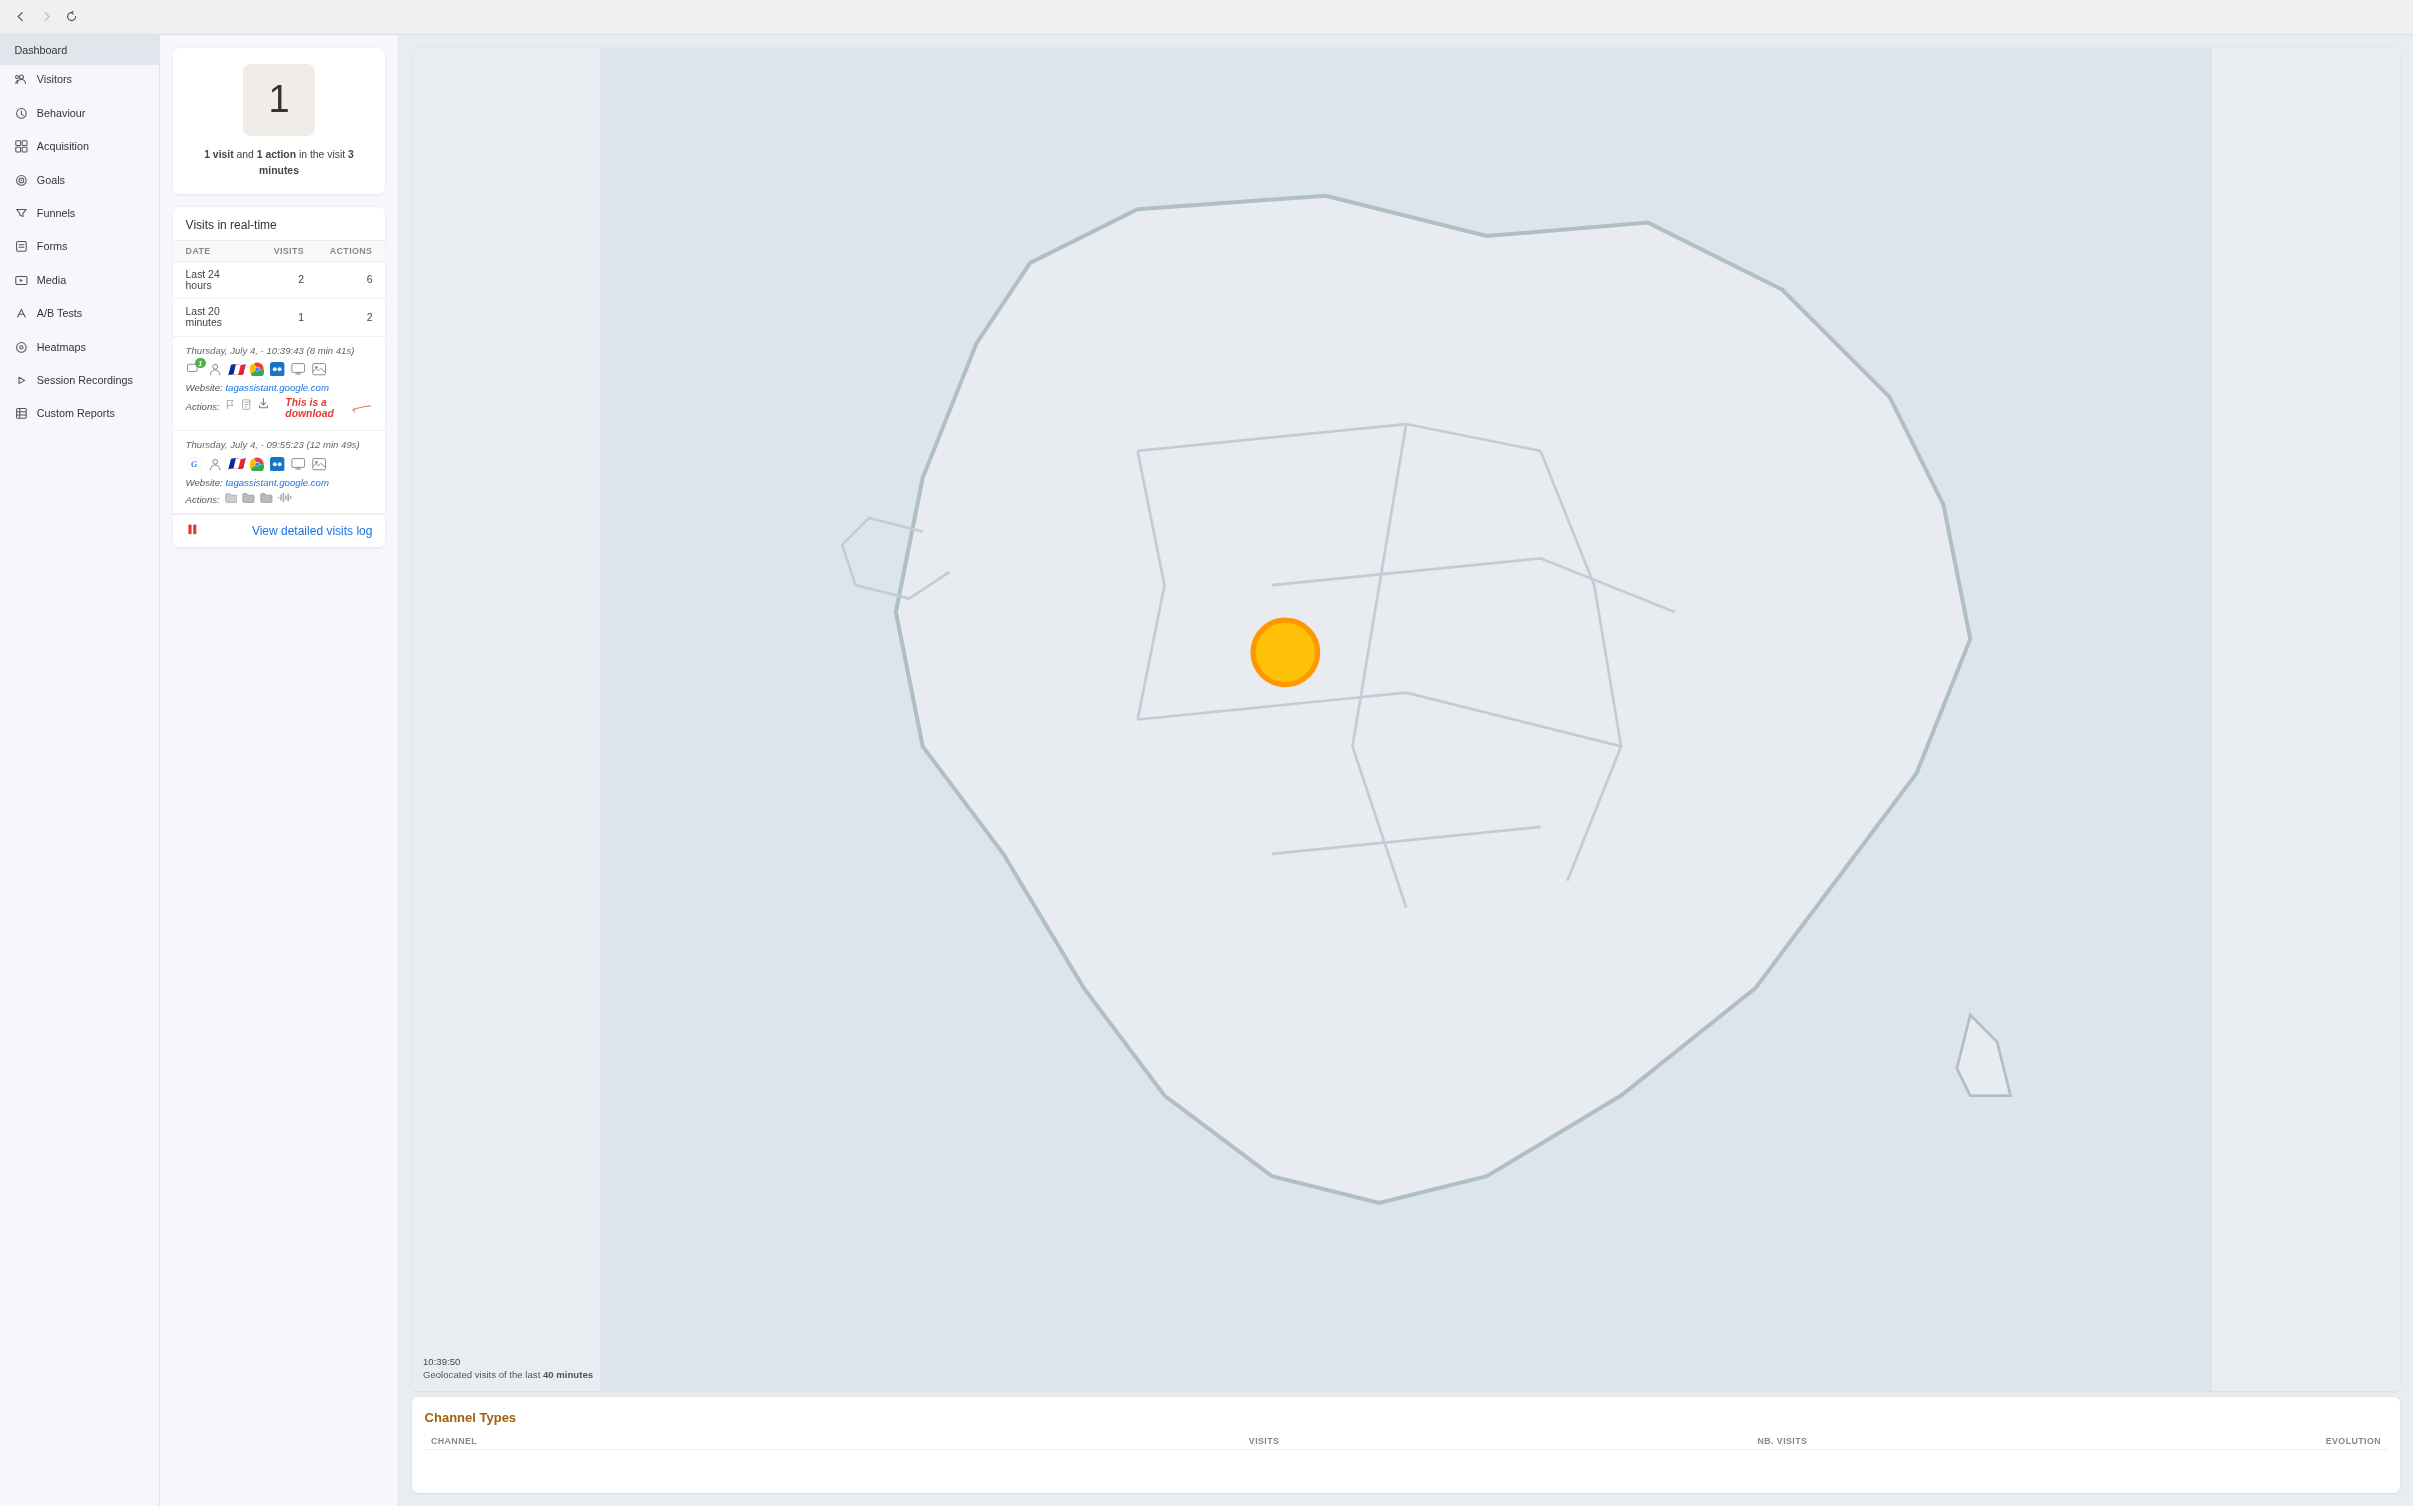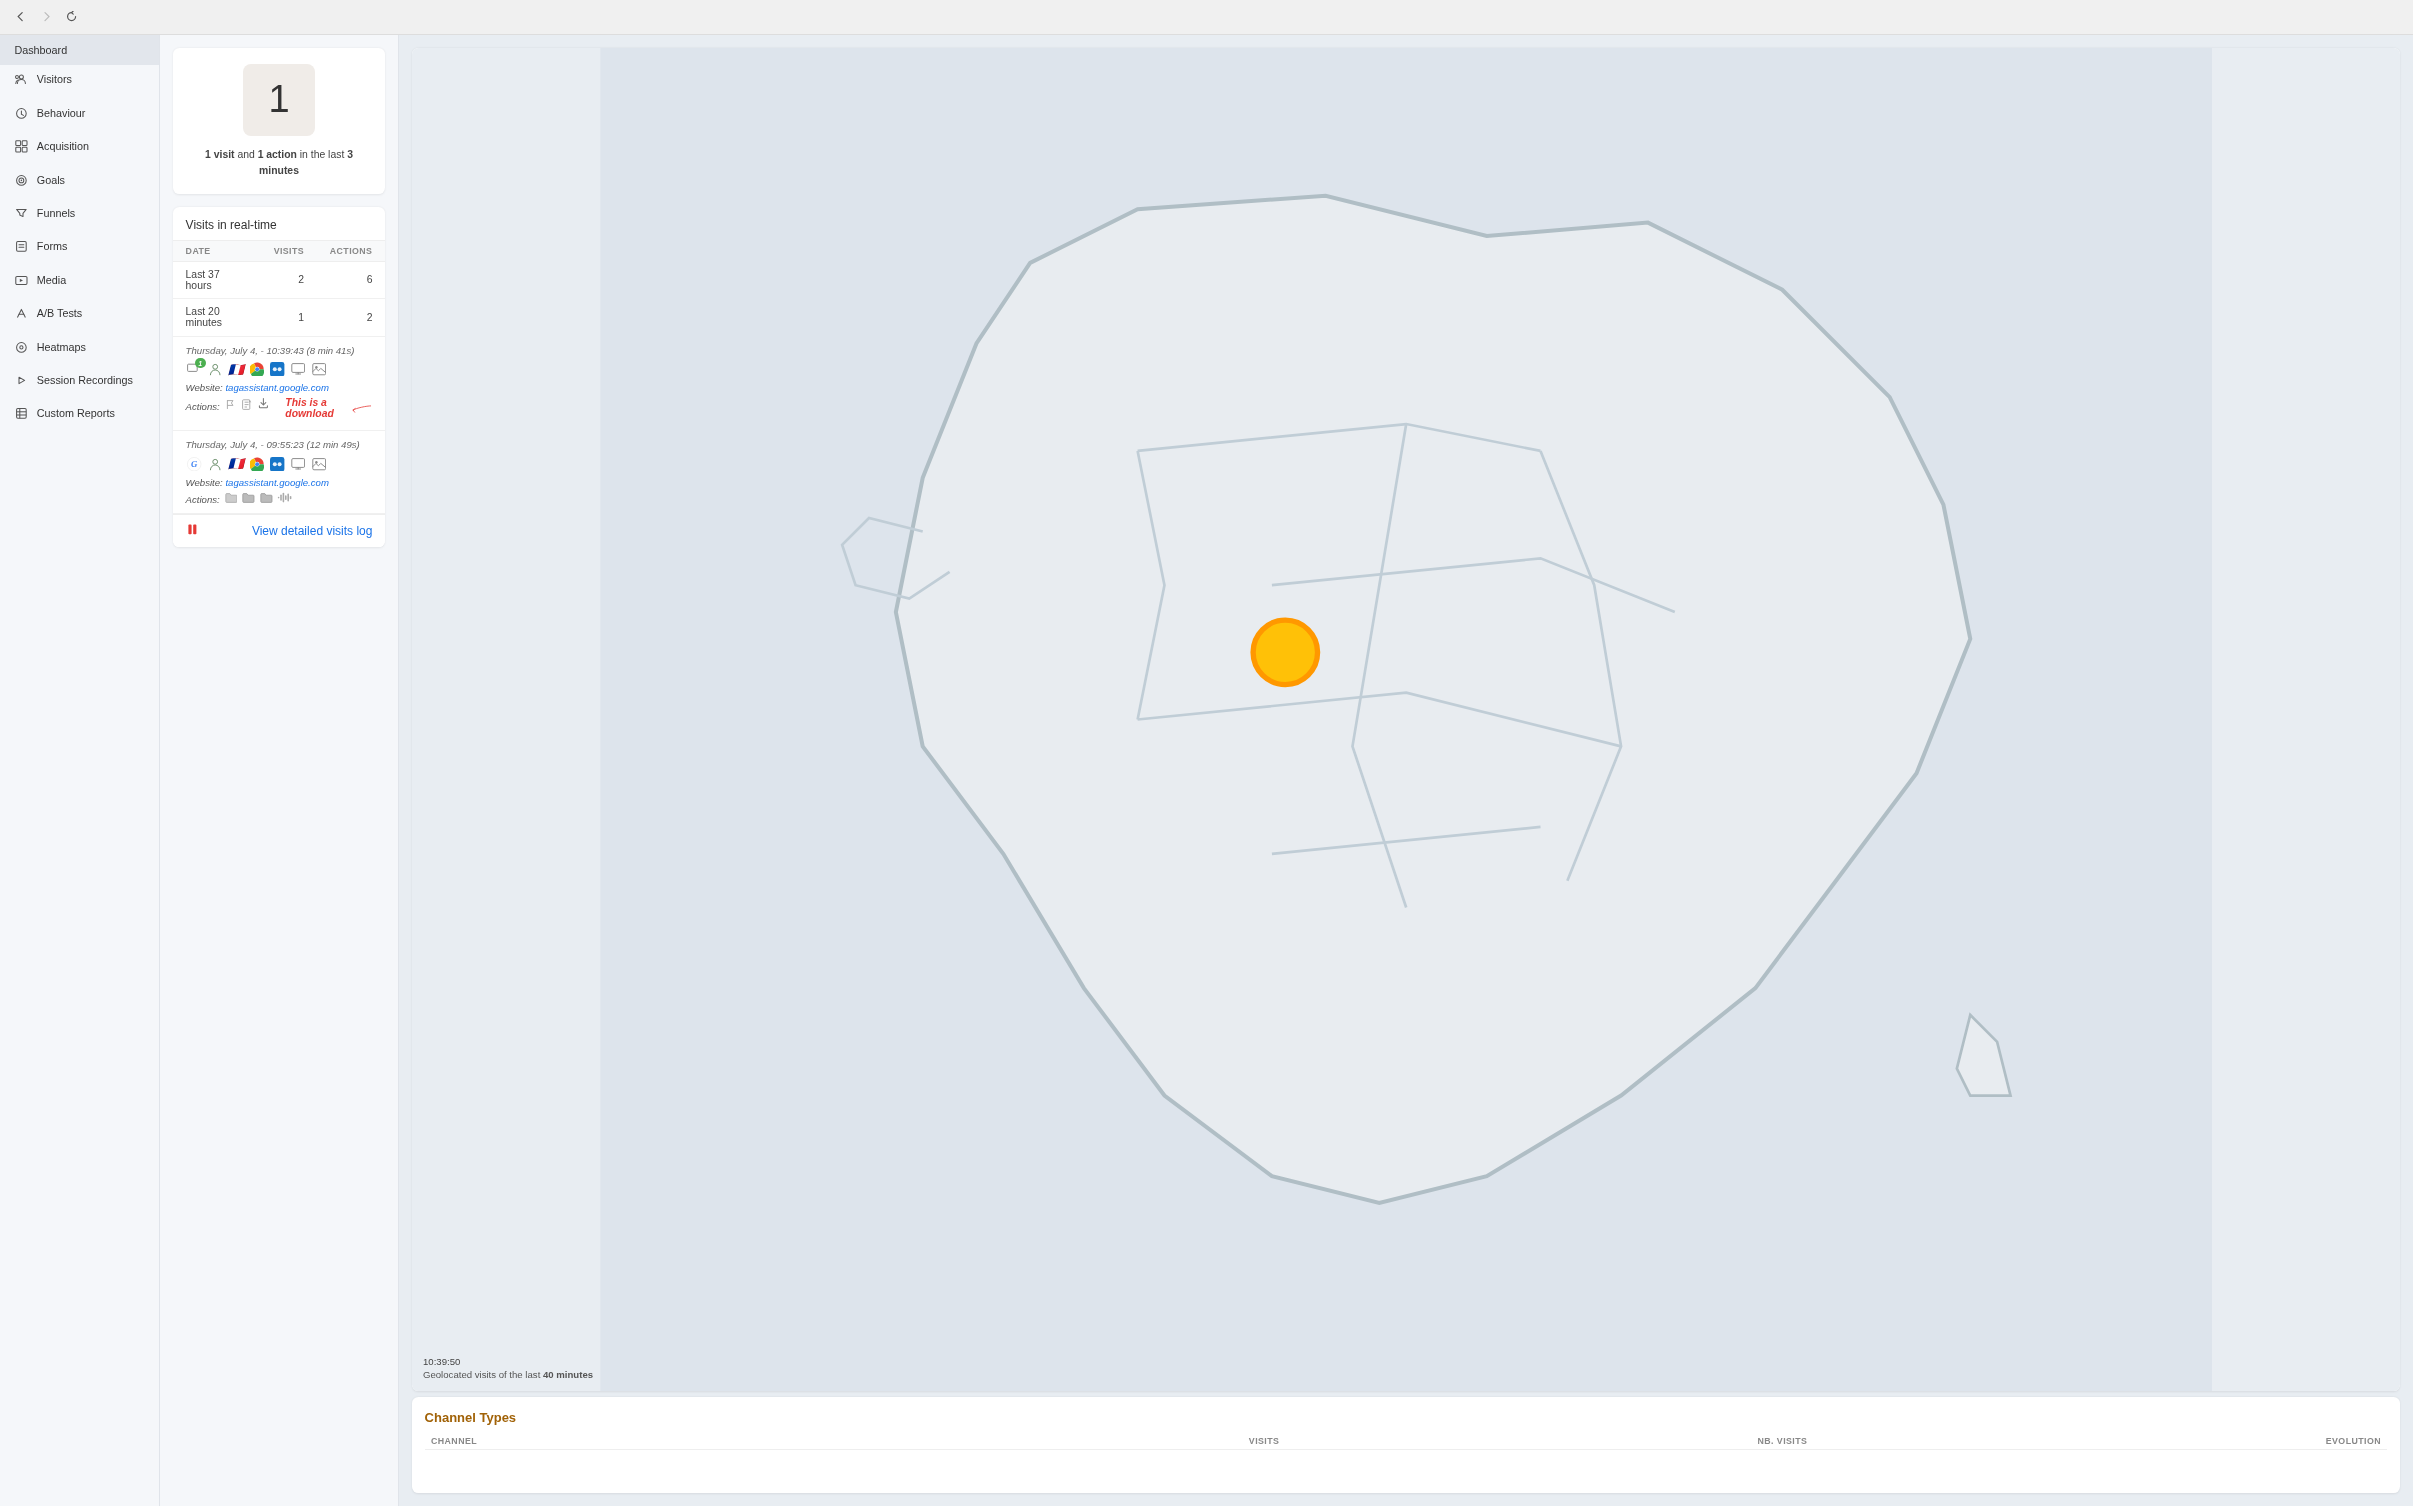--- a/index.html
+++ b/index.html
@@ -462,37 +462,37 @@
 
   <div class="main-content">
 
     <div class="left-panel">
 
       <div class="stat-card">
         <div class="stat-number-box">
           <span>1</span>
         </div>
         <div class="stat-description">
-          <strong>1 visit</strong><span> and </span><strong>1 action</strong><span> in the last </span><strong>3 minutes</strong>
+          <strong>1 visit</strong><span> and </span><strong>1 action</strong><span> in the visit </span><strong>3 minutes</strong>
         </div>
       </div>
 
       <div class="realtime-card">
         <div class="realtime-title">Visits in real-time</div>
         <table class="realtime-table">
           <thead>
             <tr>
               <th>DATE</th>
               <th class="right">VISITS</th>
               <th class="right">ACTIONS</th>
             </tr>
           </thead>
           <tbody>
             <tr>
-              <td>Last 37 hours</td>
+              <td>Last 24 hours</td>
               <td class="right">2</td>
               <td class="right">6</td>
             </tr>
             <tr>
               <td>Last 20 minutes</td>
               <td class="right">1</td>
               <td class="right">2</td>
             </tr>
           </tbody>
         </table>

